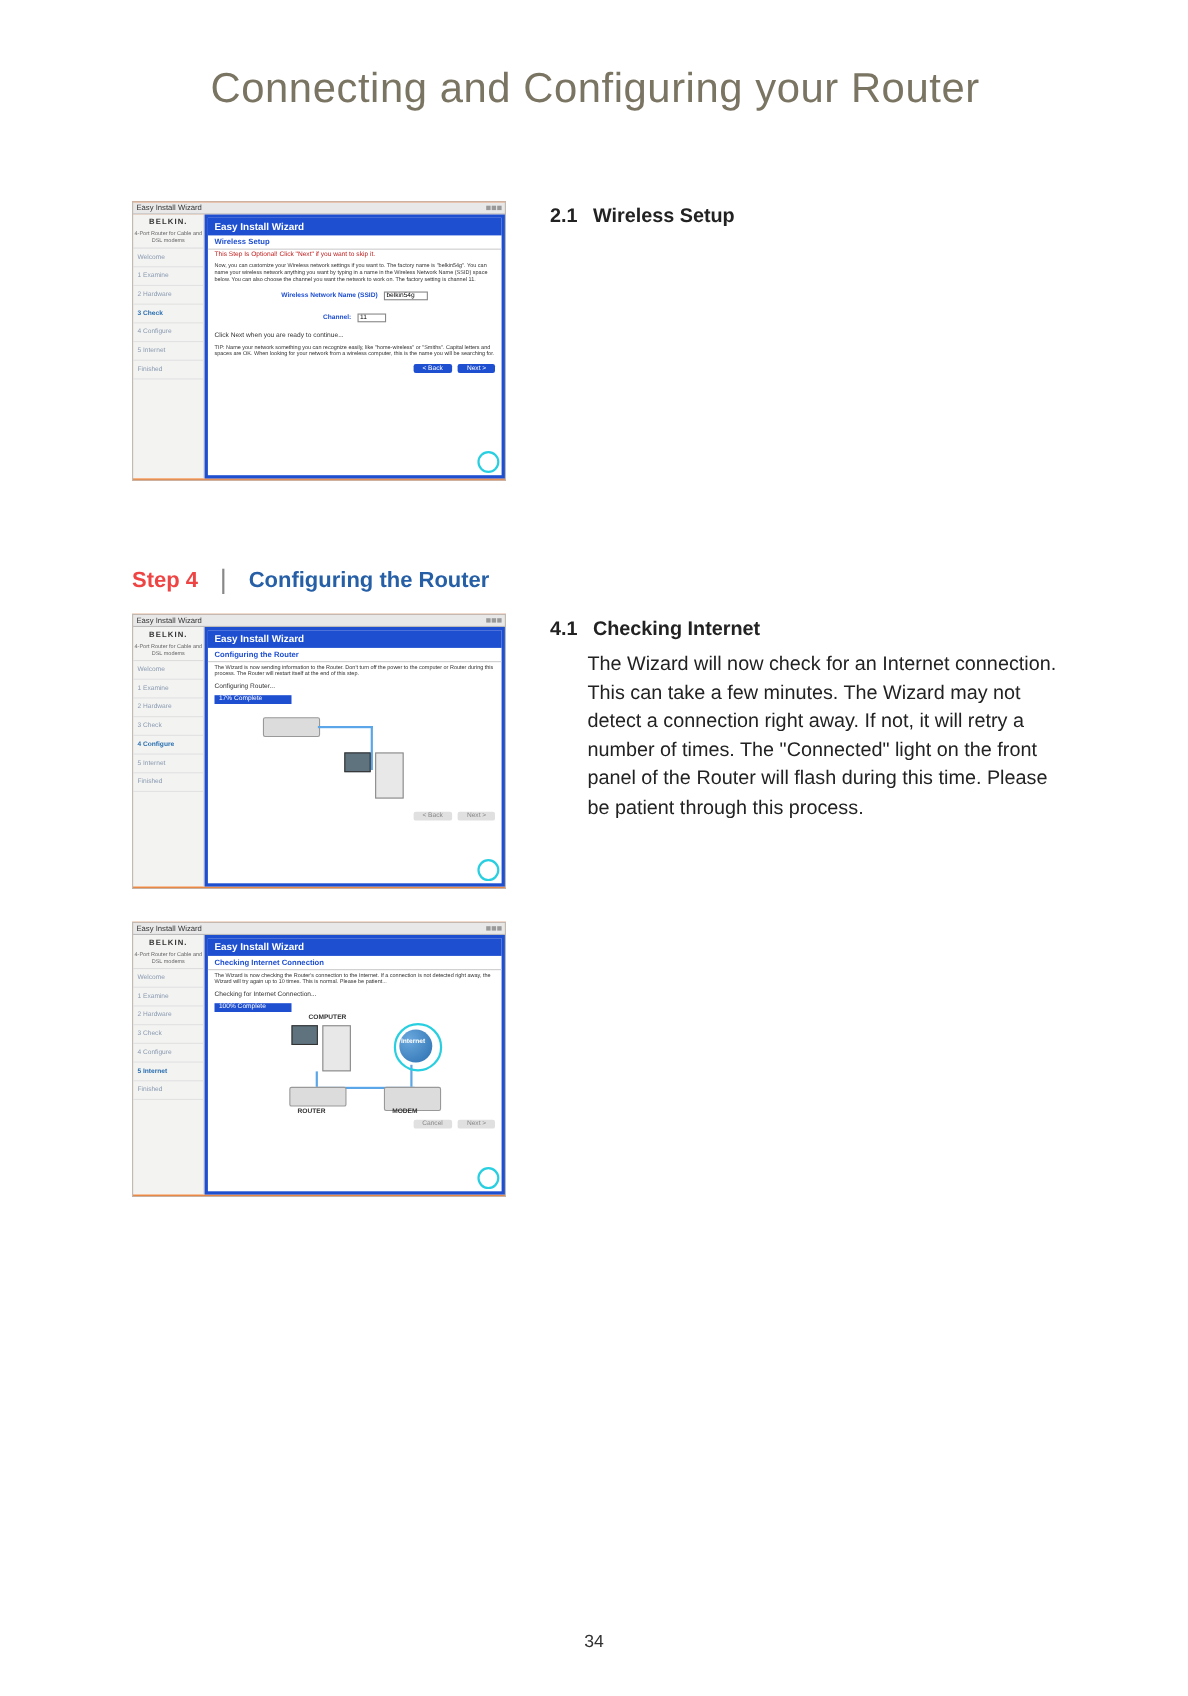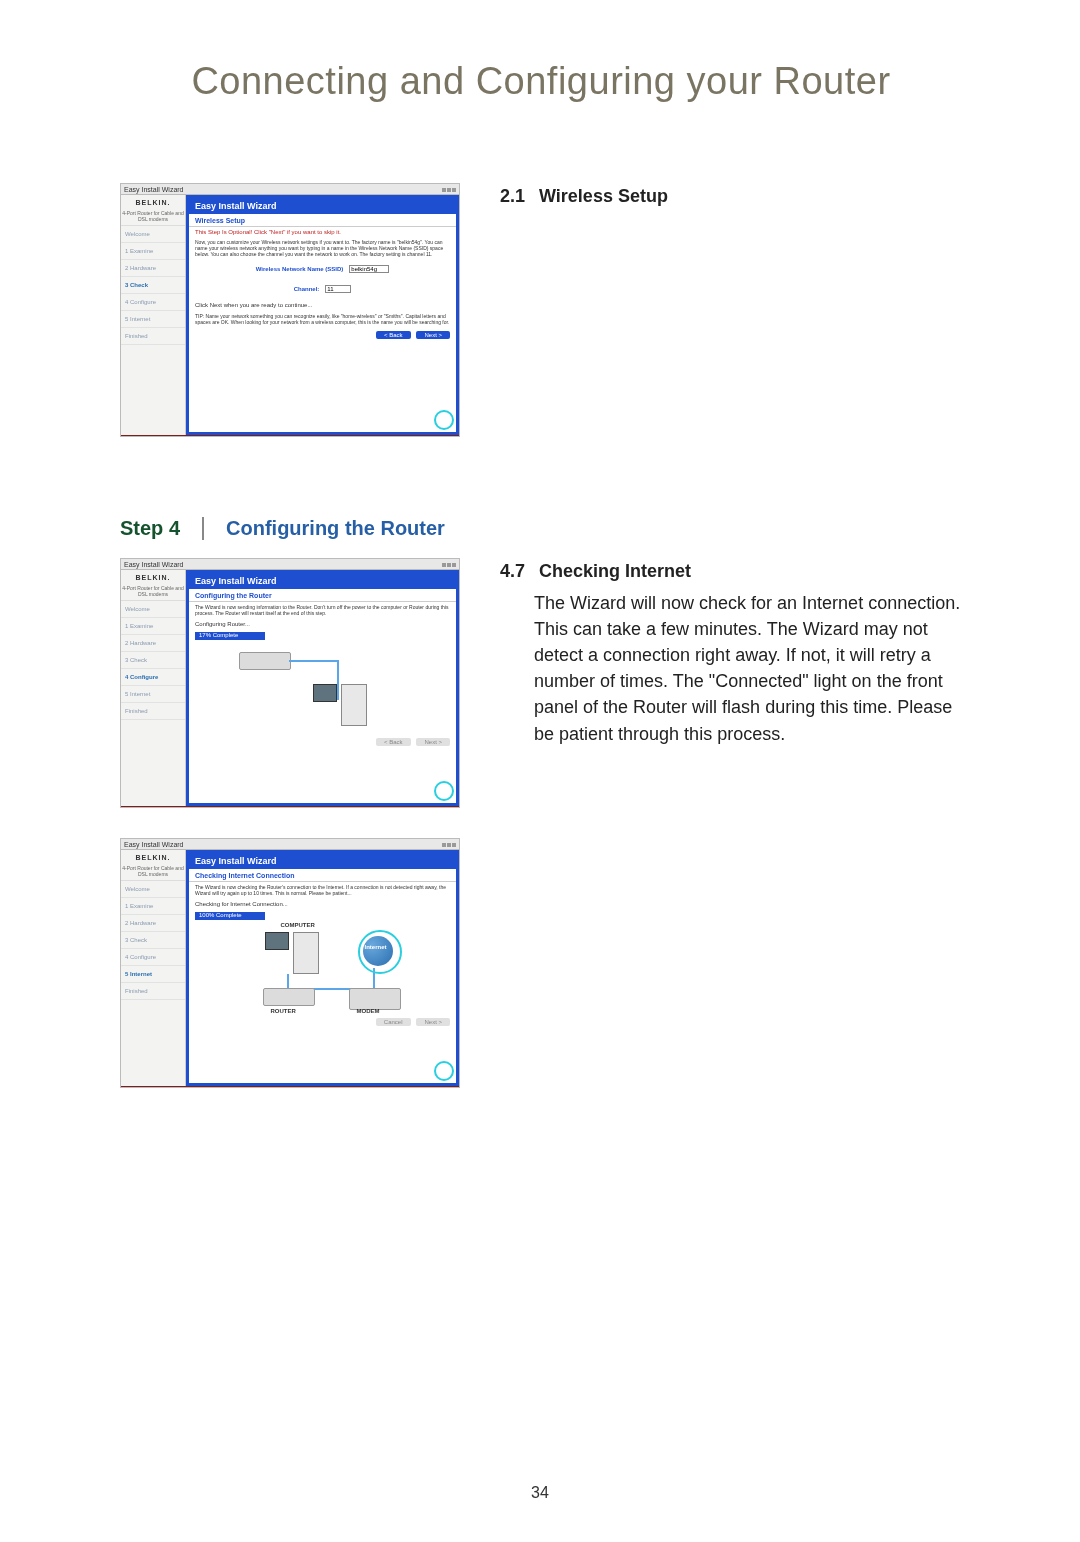--- a/index.html
+++ b/index.html
@@ -57,21 +57,21 @@
     margin-left: 34px;
     margin-top: 14px;
   }
 
   .step-header {
     display: flex;
     align-items: stretch;
     margin: 80px 0 18px 0;
   }
   .step-header .step-label {
-    color: #14532d;
+    color: #ef4444;
     font-weight: bold;
     font-size: 20px;
     padding-right: 22px;
     border-right: 2px solid #888;
     display: flex;
     align-items: center;
   }
   .step-header .step-title {
     color: #265fa6;
     font-weight: bold;
@@ -82,21 +82,21 @@
   }
   .step-body {
     font-size: 18px;
     line-height: 1.45;
     margin-bottom: 36px;
   }
 
   
   .screenshot {
     border: 1px solid #bbb;
-    background: #7f1d1d;
+    background: #f97316;
     font-size: 7px;
     color: #333;
     position: relative;
   }
   .ss-titlebar {
     height: 10px;
     background: #e8e8e8;
     border-bottom: 1px solid #bbb;
     display: flex;
     align-items: center;
@@ -434,21 +434,21 @@
               <span class="ss-btn ghost">Next &gt;</span>
             </div>
             <div class="ss-circle" style="width:16px;height:16px;right:2px;bottom:2px;"></div>
           </div>
         </div>
       </div>
     </div>
 
     <div class="text-col">
       <div class="sec-head">
-        <span class="num">4.7</span>
+        <span class="num">4.1</span>
         <span>Checking Internet</span>
       </div>
       <div style="margin-left:34px;">The Wizard will now check for an Internet connection. This can take a few minutes. The Wizard may not detect a connection right away. If not, it will retry a number of times. The "Connected" light on the front panel of the Router will flash during this time. Please be patient through this process.</div>
     </div>
   </div>
 
   <div class="page-number">34</div>
 </div>
 
 </body></html>

